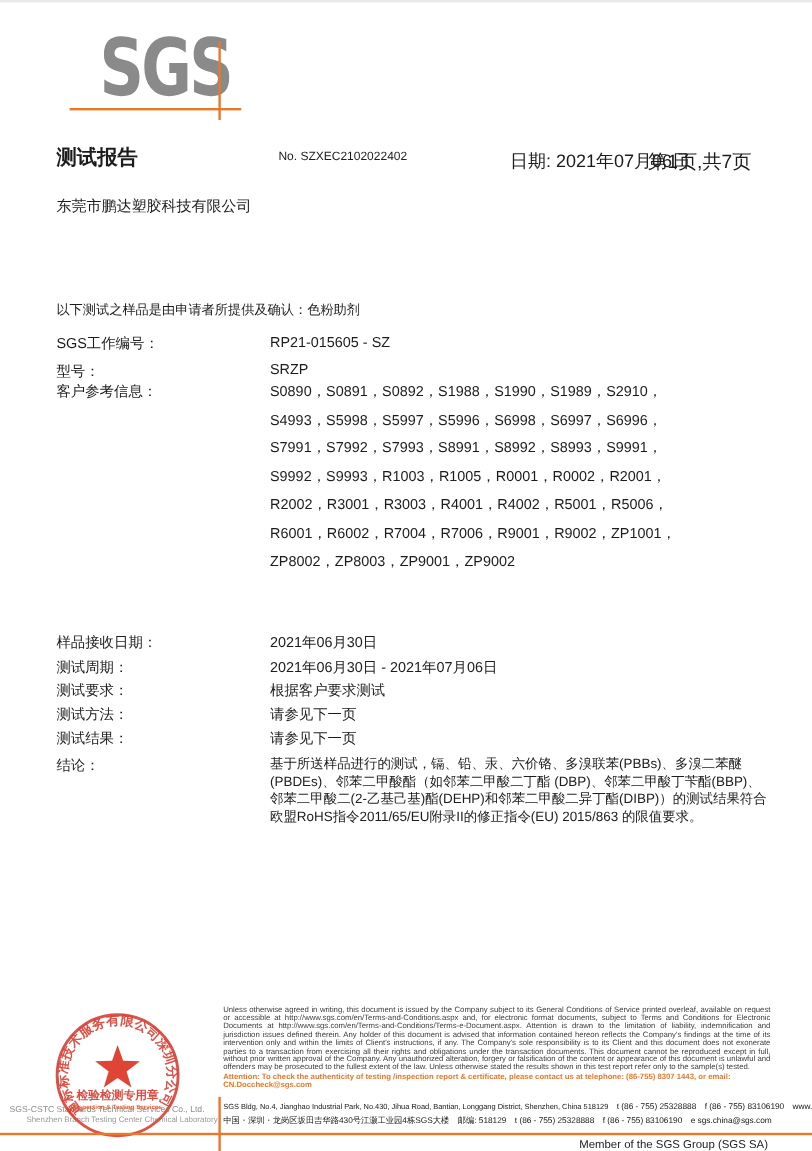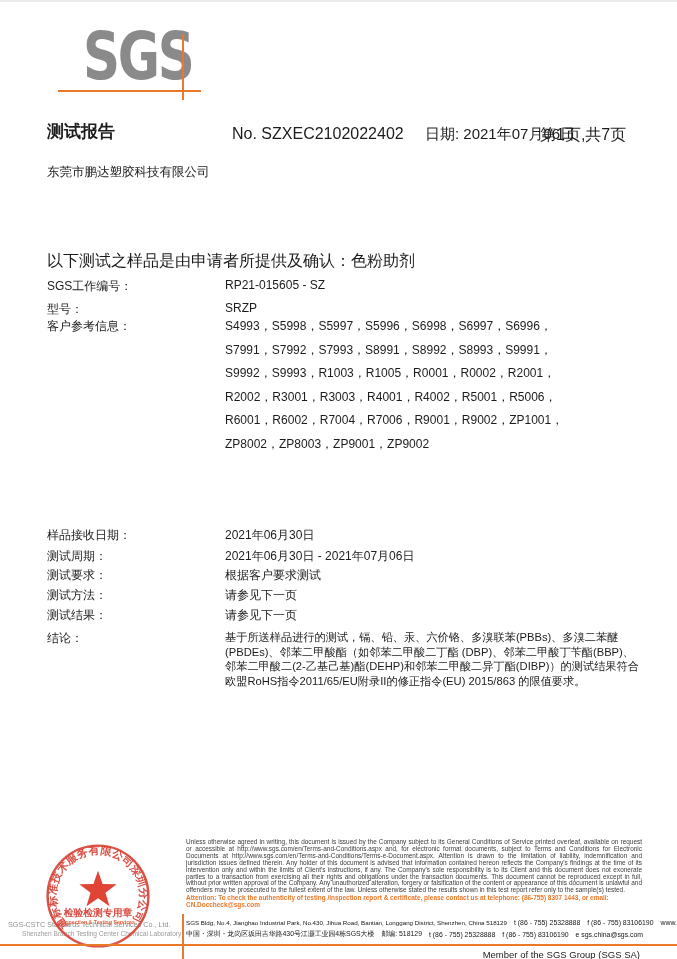--- a/index.html
+++ b/index.html
@@ -13,29 +13,29 @@
   .logo-text {
     position:absolute; left:83px; top:26px;
     font-family:"DejaVu Sans",sans-serif; font-weight:bold;
     font-size:66px; line-height:58px; letter-spacing:-3px;
     color:#8a8a8a; transform:scaleX(0.78); transform-origin:left top;
   }
   .logo-underline { position:absolute; left:58px; top:88px; width:143px; height:2px; background:#e8782a; }
   .logo-vline    { position:absolute; left:182px; top:32px; width:2px; height:66px; background:#e8782a; }
 
   .doc-title  { position:absolute; left:47px;  top:118px; font-size:17px; font-weight:bold; }
-  .report-no  { position:absolute; left:232px; top:123px; font-size:16px; }
+  .report-no  { position:absolute; left:232px; top:123px; font-size:10px; }
   .report-date{ position:absolute; left:425px; top:123px; font-size:15px; }
   .page-info  { position:absolute; left:540px; top:123px; font-size:16px; }
 
   .applicant-name    { position:absolute; left:47px; top:162px; font-size:12.5px;text-align:center; }
   .applicant-address { position:absolute; left:47px; top:185px; font-size:12.5px; }
 
   
-  .statement { position:absolute; left:47px; top:249px; font-size:16px; }
+  .statement { position:absolute; left:47px; top:249px; font-size:11px; }
 
   .row { position:absolute; left:47px; font-size:12px; }
   .row .lbl { position:absolute; left:0; top:0; white-space:nowrap; }
   .row .val { position:absolute; left:178px; top:0; white-space:nowrap; }
   .row-job        { top:276px; }
   .row-model      { top:299px; }
   .row-clientref  { top:316px; }
   .row-received   { top:525px; }
   .row-period     { top:546px; }
   .row-requirement{ top:565px; }
@@ -97,20 +97,21 @@
   </div>
 
   <div class="row row-model">
     <span class="lbl">型号：</span>
     <span class="val">SRZP</span>
   </div>
 
   <div class="row row-clientref">
     <span class="lbl">客户参考信息：</span>
     <div class="ref-lines">
+      <div class="ref-line">S0890，S0891，S0892，S1988，S1990，S1989，S2910，</div>
       <div class="ref-line">S4993，S5998，S5997，S5996，S6998，S6997，S6996，</div>
       <div class="ref-line">S7991，S7992，S7993，S8991，S8992，S8993，S9991，</div>
       <div class="ref-line">S9992，S9993，R1003，R1005，R0001，R0002，R2001，</div>
       <div class="ref-line">R2002，R3001，R3003，R4001，R4002，R5001，R5006，</div>
       <div class="ref-line">R6001，R6002，R7004，R7006，R9001，R9002，ZP1001，</div>
       <div class="ref-line">ZP8002，ZP8003，ZP9001，ZP9002</div>
     </div>
   </div>
 
   <div class="row row-received">

